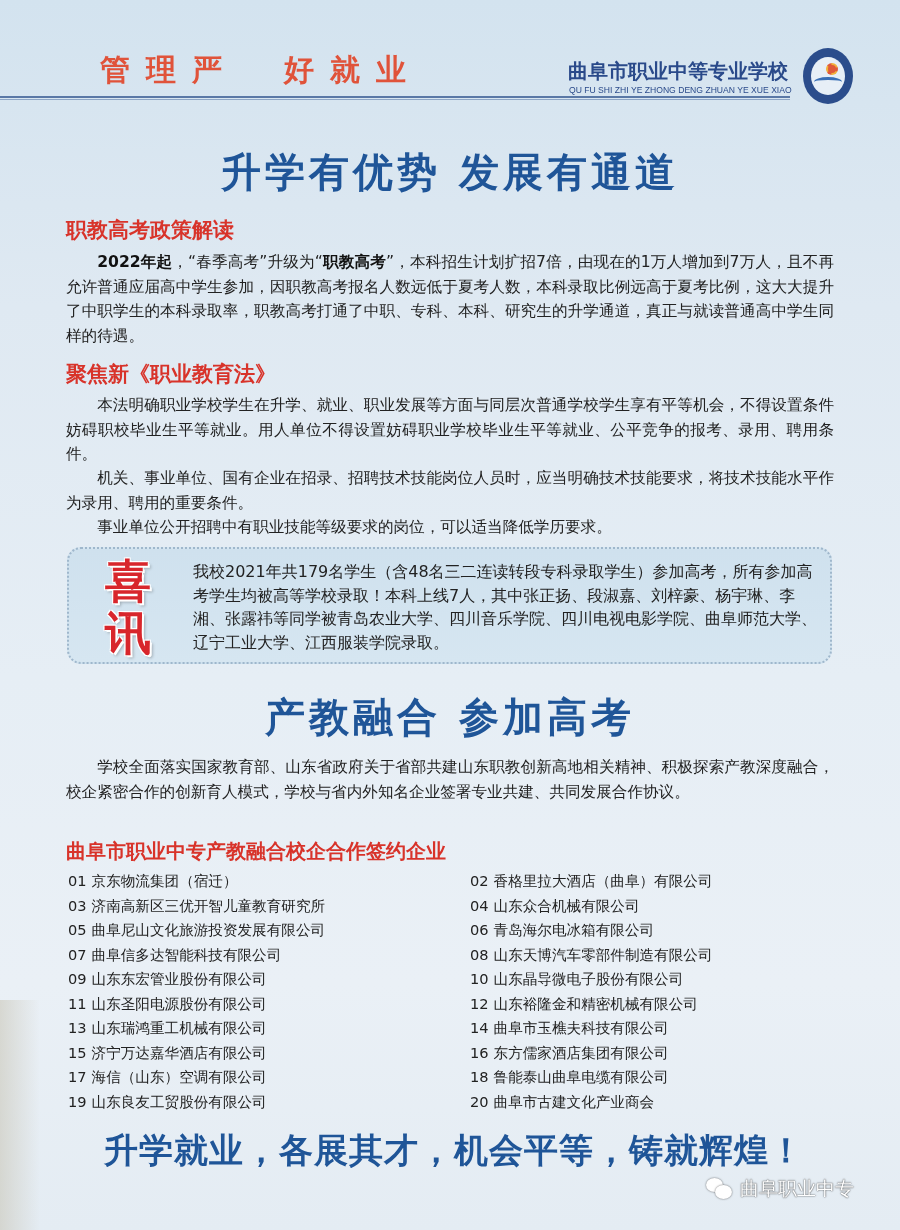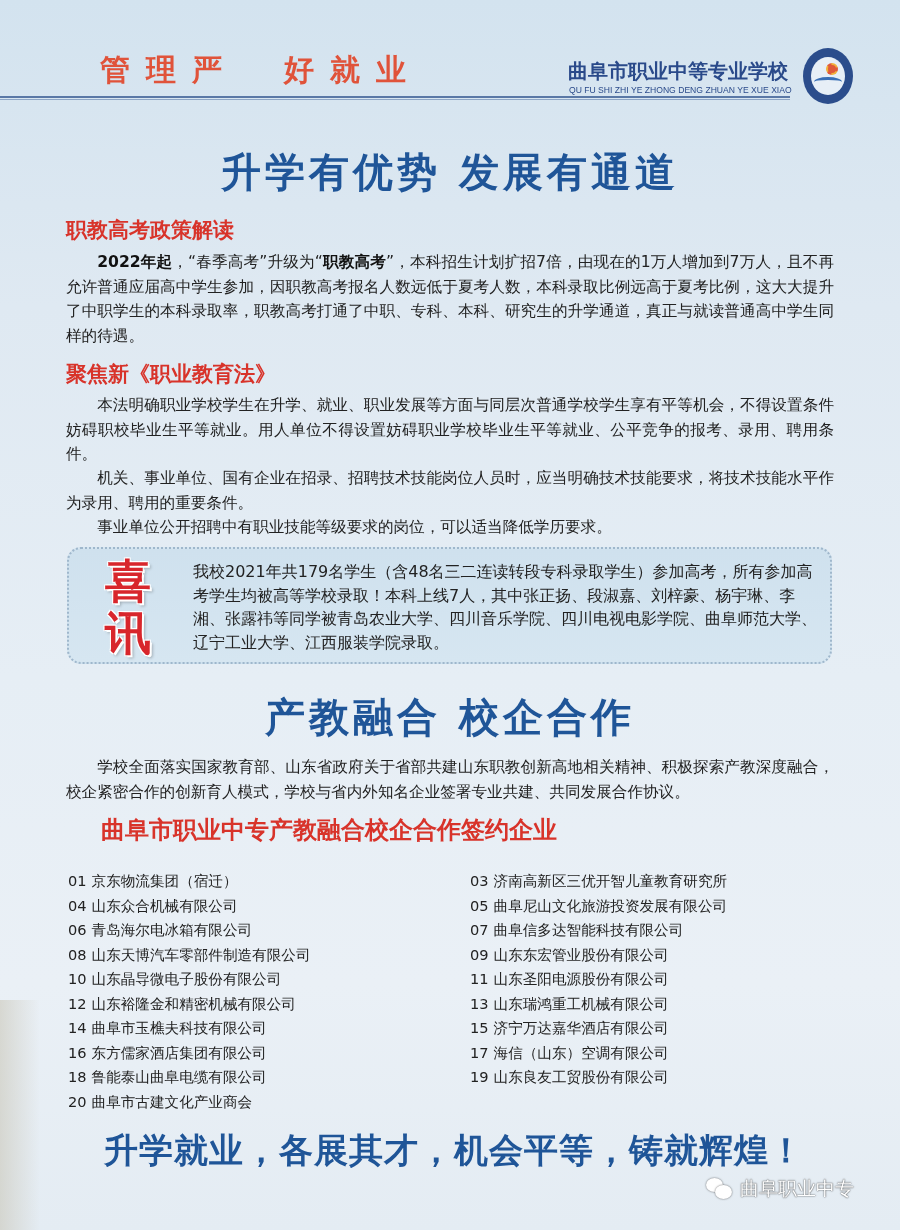--- a/index.html
+++ b/index.html
@@ -162,26 +162,27 @@
 <p class="para" style="top:515px;">事业单位公开招聘中有职业技能等级要求的岗位，可以适当降低学历要求。</p>
 
 <div class="news-box">
   <div class="news-badge">
     <div>喜</div>
     <div>讯</div>
   </div>
   <div class="news-text">我校2021年共179名学生（含48名三二连读转段专科录取学生）参加高考，所有参加高考学生均被高等学校录取！本科上线7人，其中张正扬、段淑嘉、刘梓豪、杨宇琳、李湘、张露祎等同学被青岛农业大学、四川音乐学院、四川电视电影学院、曲阜师范大学、辽宁工业大学、江西服装学院录取。</div>
 </div>
 
-<div class="big-title" style="top:690px;">产教融合  校企合作</div>
+<div class="big-title" style="top:690px;">产教融合  参加高考</div>
 <p class="para" style="top:755px;">学校全面落实国家教育部、山东省政府关于省部共建山东职教创新高地相关精神、积极探索产教深度融合，校企紧密合作的创新育人模式，学校与省内外知名企业签署专业共建、共同发展合作协议。</p>
-<div class="red-heading" style="top:814px; font-size:24px;margin-left:35px;">曲阜市职业中专产教融合校企合作签约企业</div>
+<div class="red-heading" style="top:838px; font-size:20px;">曲阜市职业中专产教融合校企合作签约企业</div>
 
 <div class="companies">
   <div class="company"><span class="num">01</span><span>京东物流集团（宿迁）</span></div>
+  <div class="company"><span class="num">02</span><span>香格里拉大酒店（曲阜）有限公司</span></div>
   <div class="company"><span class="num">03</span><span>济南高新区三优开智儿童教育研究所</span></div>
   <div class="company"><span class="num">04</span><span>山东众合机械有限公司</span></div>
   <div class="company"><span class="num">05</span><span>曲阜尼山文化旅游投资发展有限公司</span></div>
   <div class="company"><span class="num">06</span><span>青岛海尔电冰箱有限公司</span></div>
   <div class="company"><span class="num">07</span><span>曲阜信多达智能科技有限公司</span></div>
   <div class="company"><span class="num">08</span><span>山东天博汽车零部件制造有限公司</span></div>
   <div class="company"><span class="num">09</span><span>山东东宏管业股份有限公司</span></div>
   <div class="company"><span class="num">10</span><span>山东晶导微电子股份有限公司</span></div>
   <div class="company"><span class="num">11</span><span>山东圣阳电源股份有限公司</span></div>
   <div class="company"><span class="num">12</span><span>山东裕隆金和精密机械有限公司</span></div>

